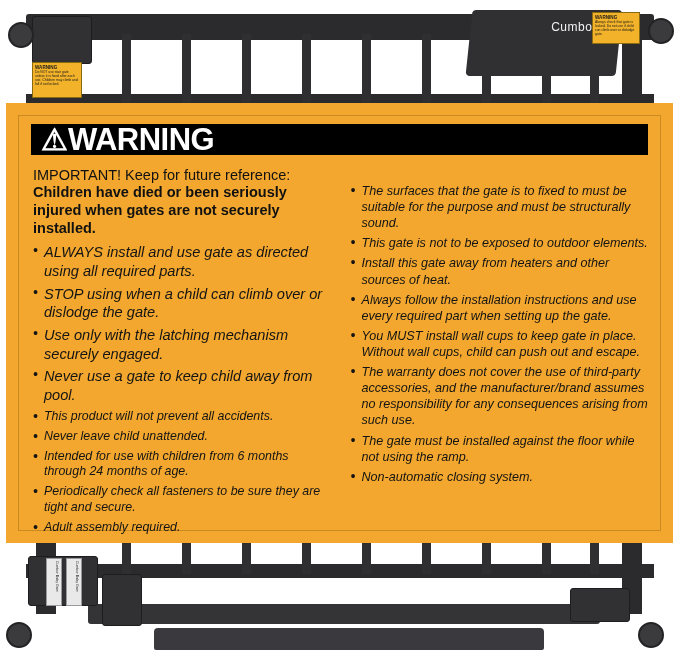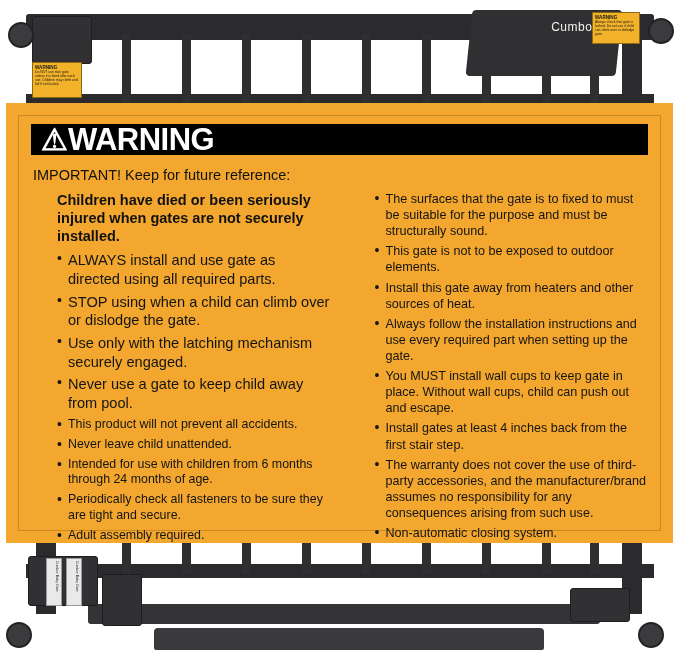--- a/index.html
+++ b/index.html
@@ -180,43 +180,43 @@
   }
   .warning-banner .wtext {
     font-size: 31px;
     font-weight: bold;
     letter-spacing: -0.5px;
     line-height: 1;
   }
   .important {
     font-size: 14.5px;
     color: #121212;
-    margin: 2px 0 8px 2px;
+    margin: 2px 0 0 2px;
   }
   .cols {
     display: flex;
     flex: 1;
     gap: 18px;
   }
   .col {
     flex: 1;
     min-width: 0;
-    margin-left: 24px;
   }
   .lead {
     font-size: 14.5px;
     font-weight: bold;
     color: #111;
     line-height: 1.25;
     margin: 0 0 6px 2px;
   }
   ul.wlist {
     list-style: none;
     margin: 0;
     padding: 0;
+    font-style: italic;
   }
   ul.wlist li {
     position: relative;
     padding-left: 13px;
     color: #141414;
     line-height: 1.28;
     margin-bottom: 4px;
   }
   ul.wlist li::before {
     content: "\2022";
@@ -316,22 +316,22 @@
           </ul>
         </div>
 
         <div class="col">
           <ul class="wlist right">
             <li>The surfaces that the gate is to fixed to must be suitable for the purpose and must be structurally sound.</li>
             <li>This gate is not to be exposed to outdoor elements.</li>
             <li>Install this gate away from heaters and other sources of heat.</li>
             <li>Always follow the installation instructions and use every required part when setting up the gate.</li>
             <li>You MUST install wall cups to keep gate in place. Without wall cups, child can push out and escape.</li>
-            <li>Install gates at least 4 inches back from the first stair step.</li>
             <li>The warranty does not cover the use of third-party accessories, and the manufacturer/brand assumes no responsibility for any consequences arising from such use.</li>
+            <li>The gate must be installed against the floor while not using the ramp.</li>
             <li>Non-automatic closing system.</li>
           </ul>
         </div>
 
       </div>
     </div>
   </div>
 
 </div>
 

